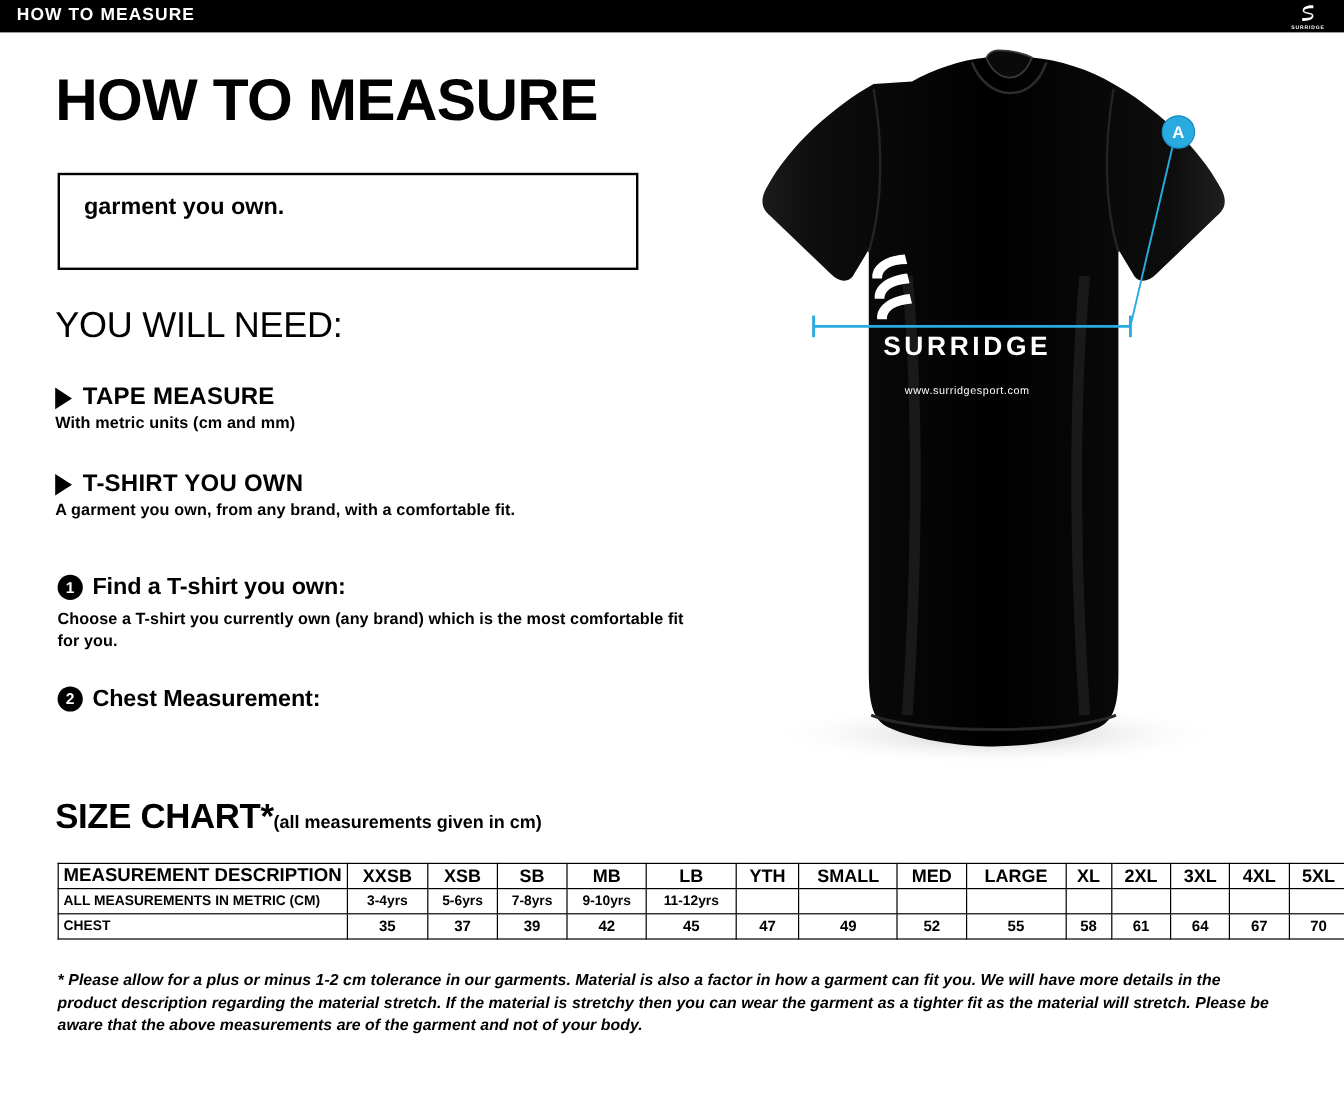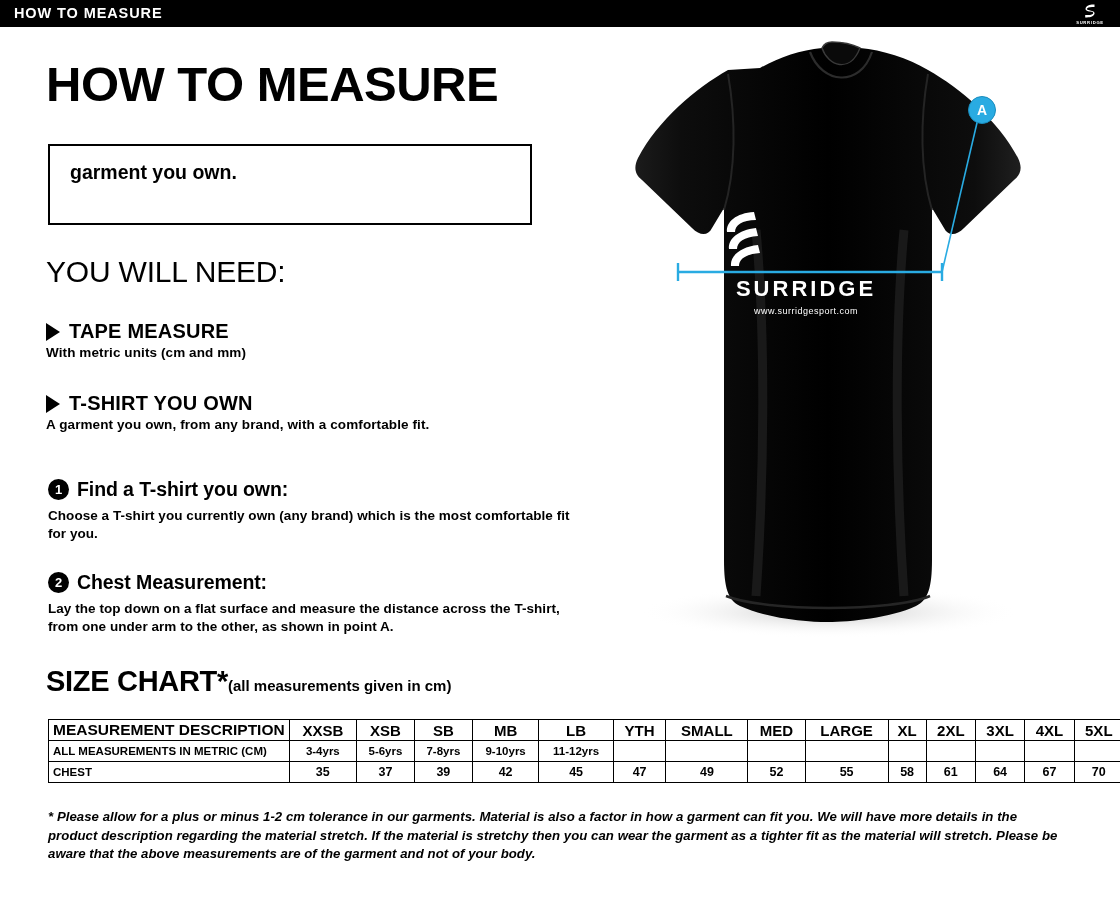--- a/index.html
+++ b/index.html
@@ -87,21 +87,21 @@
     background:#29abe2; color:#ffffff;
     font-size:14px; font-weight:bold;
     display:flex; align-items:center; justify-content:center;
     border:1px solid #1a8cbd;
   }
   .shirt-brand {
     position:absolute; left:146px; top:236px; width:200px; text-align:center;
     color:#ffffff; pointer-events:none;
   }
   .shirt-brand .b1 { font-size:22px; font-weight:bold; letter-spacing:3px; }
-  .shirt-brand .b2 { font-size:9px; letter-spacing:0.5px; margin-top:4px; }
+  .shirt-brand .b2 { font-size:9px; letter-spacing:0.5px; margin-top:18px; }
 
   
   .sizechart-title {
     position:absolute; left:46px; top:665px;
     font-size:29px; font-weight:bold; letter-spacing:-0.3px;
   }
   .sizechart-title .sub {
     font-size:15px; font-weight:bold; letter-spacing:0;
   }
   table.sizes {
@@ -178,21 +178,20 @@
     <span class="step-title">Find a T-shirt you own:</span>
   </div>
   <div class="step-body">Choose a T-shirt you currently own (any brand) which is the most comfortable fit for you.</div>
 </div>
 
 <div class="step" style="left:48px; top:571px; width:540px;">
   <div class="step-head">
     <span class="circ-num">2</span>
     <span class="step-title">Chest Measurement:</span>
   </div>
-  <div class="step-body">Lay the top down on a flat surface and measure the distance across the T-shirt, from one under arm to the other, as shown in point A.</div>
 </div>
 
 <div class="shirt-area">
   <svg width="540" height="620" viewBox="0 0 540 620">
     <defs>
       <linearGradient id="shirtg" x1="0" y1="0" x2="1" y2="0">
         <stop offset="0%" stop-color="#1b1b1b"></stop>
         <stop offset="12%" stop-color="#0d0d0d"></stop>
         <stop offset="50%" stop-color="#000000"></stop>
         <stop offset="88%" stop-color="#0d0d0d"></stop>

